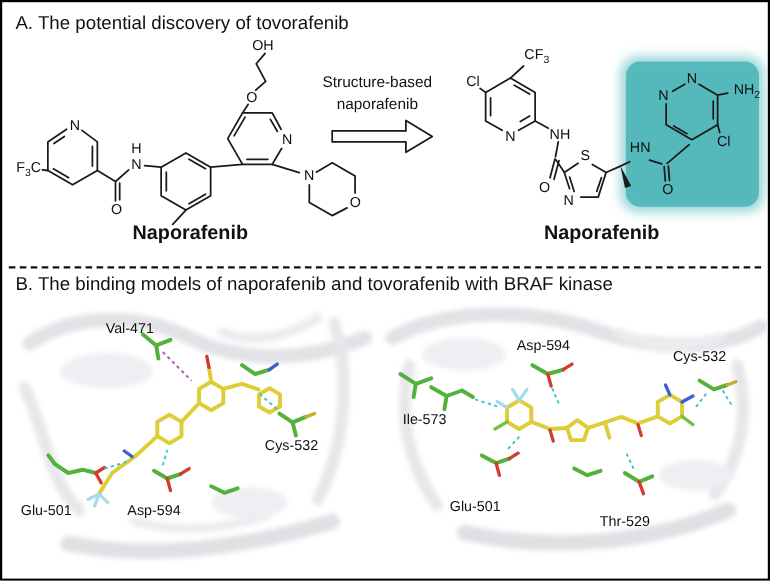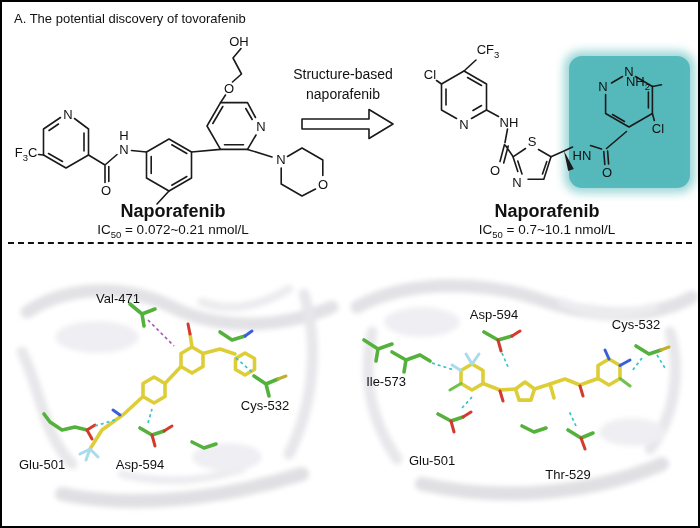--- a/index.html
+++ b/index.html
@@ -5,21 +5,21 @@
   html,body{margin:0;padding:0;background:#fff;}
   .figure{
     position:relative;width:700px;height:528px;background:#fff;
     border:2px solid #000;box-sizing:border-box;overflow:hidden;
     font-family:"Liberation Sans",sans-serif;color:#111;
   }
   svg.art{position:absolute;left:0;top:0;}
   .labels{position:absolute;left:0;top:0;width:100%;height:100%;}
   .lbl{position:absolute;transform:translate(-50%,-50%);white-space:nowrap;line-height:1;}
   .atom{font-size:13px;}
-  .sec-title{position:absolute;font-size:13px;font-weight:500;white-space:nowrap;}
+  .sec-title{position:absolute;font-size:17px;font-weight:500;white-space:nowrap;}
   .mol-name{font-weight:bold;font-size:18px;}
   .ic50{font-size:13.5px;}
   .res{font-size:13px;}
   .opt{font-size:14px;}
   sub{font-size:9.5px;}
   .separator{position:absolute;left:6px;right:6px;top:240px;border-top:2px dashed #111;}
 </style>
 </head>
 <body>
 
@@ -195,32 +195,31 @@
     <div class="lbl opt" style="left:341px;top:72px">Structure-based</div>
     <div class="lbl opt" style="left:341px;top:92px">naporafenib</div>
 
     <div class="lbl atom" style="left:428px;top:72px">Cl</div>
     <div class="lbl atom" style="left:486px;top:49px"><span>CF</span><sub>3</sub></div>
     <div class="lbl atom" style="left:462px;top:122px">N</div>
     <div class="lbl atom" style="left:507px;top:120px">NH</div>
     <div class="lbl atom" style="left:493px;top:168px">O</div>
     <div class="lbl atom" style="left:530px;top:139px">S</div>
     <div class="lbl atom" style="left:515px;top:180px">N</div>
-    <div class="lbl atom" style="left:580px;top:153px">HN</div>
+    <div class="lbl atom" style="left:580px;top:132px">HN</div>
     <div class="lbl atom" style="left:605px;top:170px">O</div>
     <div class="lbl atom" style="left:627px;top:69px">N</div>
     <div class="lbl atom" style="left:601px;top:84px">N</div>
-    <div class="lbl atom" style="left:636px;top:81px"><span>NH</span><sub>2</sub></div>
+    <div class="lbl atom" style="left:677px;top:81px"><span>NH</span><sub>2</sub></div>
     <div class="lbl atom" style="left:656px;top:126px">Cl</div>
 
     <div class="lbl mol-name" style="left:171px;top:209px">Naporafenib</div>
-    <div class="lbl ic50" style="left:171px;top:229px"><span>IC</span><sub>50</sub><span> = 0.072~0.21 nmol/L</span></div>
     <div class="lbl mol-name" style="left:545px;top:209px">Naporafenib</div>
-    <div class="lbl ic50" style="left:545px;top:229px"><span>IC</span><sub>50</sub><span> = 0.7~10.1 nmol/L</span></div>
-
+
+    <div class="sec-title" style="left:12px;top:247px">B. The binding models of naporafenib and tovorafenib with BRAF kinase</div>
 
     <div class="lbl res" style="left:116px;top:296px">Val-471</div>
     <div class="lbl res" style="left:263px;top:403px">Cys-532</div>
     <div class="lbl res" style="left:40px;top:462px">Glu-501</div>
     <div class="lbl res" style="left:138px;top:462px">Asp-594</div>
 
     <div class="lbl res" style="left:492px;top:312px">Asp-594</div>
     <div class="lbl res" style="left:634px;top:322px">Cys-532</div>
     <div class="lbl res" style="left:384px;top:379px">Ile-573</div>
     <div class="lbl res" style="left:430px;top:458px">Glu-501</div>

